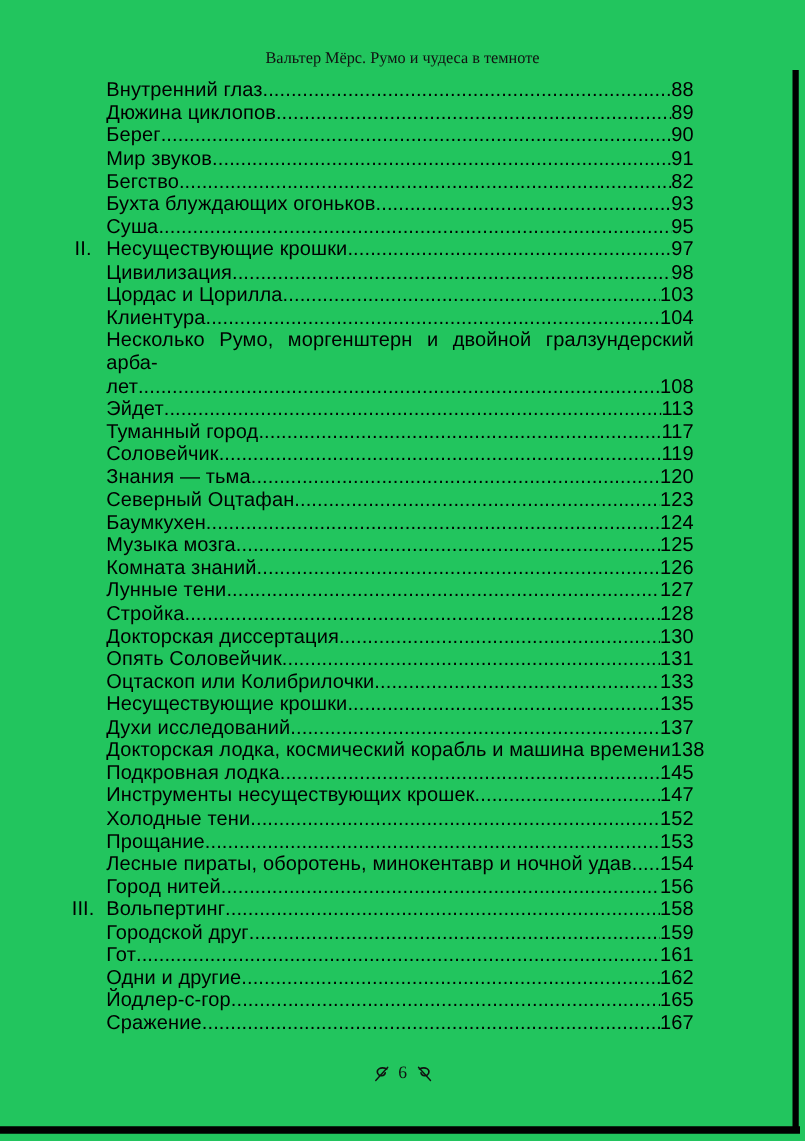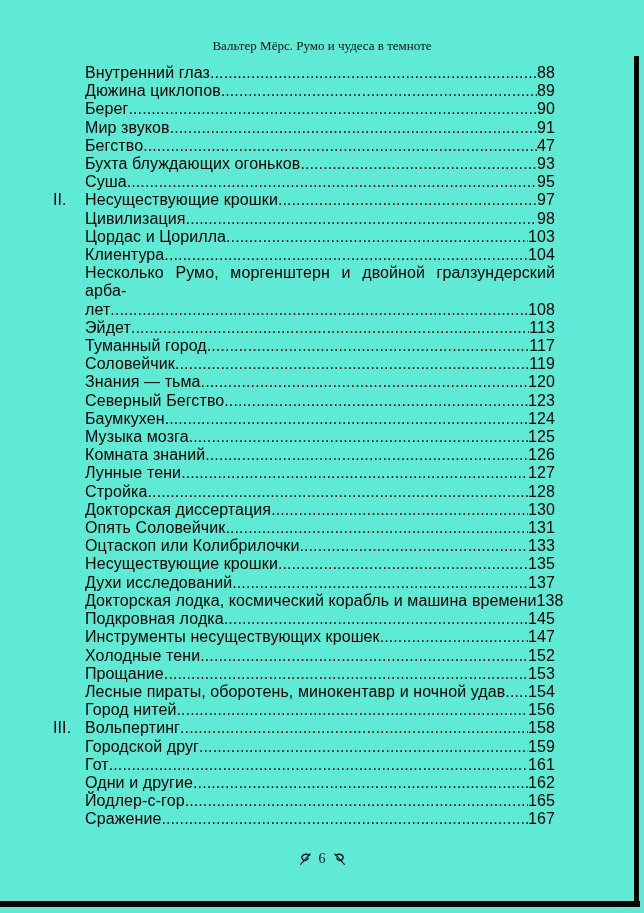--- a/index.html
+++ b/index.html
@@ -1,40 +1,40 @@
 <!DOCTYPE html>
 <html><head>
 <meta charset="utf-8">
 <style>
   html,body{margin:0;padding:0;background:#fff;}
   .page{
     position:relative;
     width:644px;height:913px;
-    background:#5eead4;
+    background:#22c55e;
     color:#000;
     font-family:"Liberation Sans",sans-serif;
     overflow:hidden;
   }
   .running-header{
     position:absolute;top:38px;left:0;right:0;
     text-align:center;
     font-family:"Liberation Serif",serif;
     font-size:13px;
     color:#111;
   }
   .toc{
     position:absolute;top:64px;left:85px;right:89px;
     font-size:16px;
     line-height:18.2px;
     letter-spacing:0.1px;
   }
   .row{display:flex;align-items:baseline;cursor:pointer;}
   .row .prefix{
     flex:none;width:27px;padding-right:5px;margin-left:-32px;
-    text-align:left;white-space:nowrap;
+    text-align:center;white-space:nowrap;
   }
   .row .title{white-space:nowrap;flex:none;}
   .row .leader{
     flex:1 1 auto;overflow:hidden;white-space:nowrap;min-width:0;
   }
   .row .leader::after{
     content:"..................................................................................................................................................................................................";
   }
   .row .page-num{flex:0 0 auto;white-space:nowrap;}
   .row.wrap{display:block;text-align:justify;text-align-last:justify;}
@@ -75,21 +75,21 @@
         <span class="page-num">90</span>
       </div>
       <div class="row">
         <span class="title">Мир звуков</span>
         <span class="leader"></span>
         <span class="page-num">91</span>
       </div>
       <div class="row">
         <span class="title">Бегство</span>
         <span class="leader"></span>
-        <span class="page-num">47</span>
+        <span class="page-num">82</span>
       </div>
       <div class="row">
         <span class="title">Бухта блуждающих огоньков</span>
         <span class="leader"></span>
         <span class="page-num">93</span>
       </div>
       <div class="row">
         <span class="title">Суша</span>
         <span class="leader"></span>
         <span class="page-num">95</span>
@@ -135,21 +135,21 @@
         <span class="title">Соловейчик</span>
         <span class="leader"></span>
         <span class="page-num">119</span>
       </div>
       <div class="row">
         <span class="title">Знания — тьма</span>
         <span class="leader"></span>
         <span class="page-num">120</span>
       </div>
       <div class="row">
-        <span class="title">Северный Бегство</span>
+        <span class="title">Северный Оцтафан</span>
         <span class="leader"></span>
         <span class="page-num">123</span>
       </div>
       <div class="row">
         <span class="title">Баумкухен</span>
         <span class="leader"></span>
         <span class="page-num">124</span>
       </div>
       <div class="row">
         <span class="title">Музыка мозга</span>

